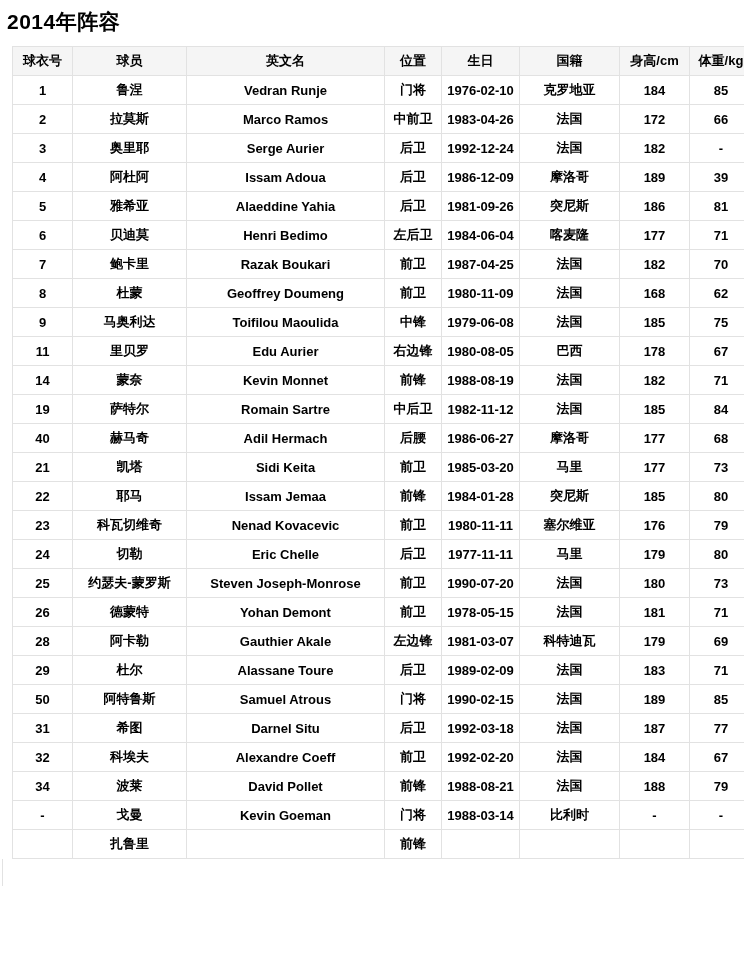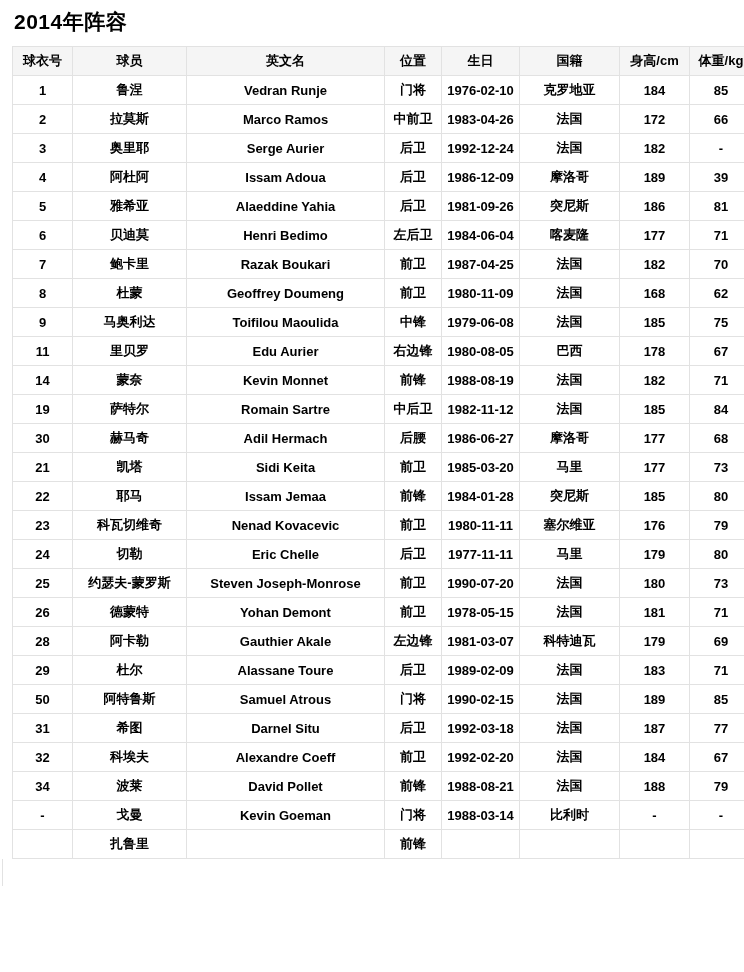--- a/index.html
+++ b/index.html
@@ -7,21 +7,21 @@
     padding: 0;
     background: #ffffff;
     width: 744px;
     height: 972px;
     overflow: hidden;
     font-family: "Liberation Sans", "DejaVu Sans", sans-serif;
     color: #000;
   }
   .page-title {
     margin: 8px 0 0 0;
-    padding-left: 14px;
+    padding-left: 7px;
     font-size: 21px;
     line-height: 28px;
     font-weight: bold;
     letter-spacing: 0.5px;
   }
   table.squad-table {
     margin: 10px 0 0 12px;
     border-collapse: collapse;
     table-layout: fixed;
     width: 740px;
@@ -201,21 +201,21 @@
         <td>19</td>
         <td>萨特尔</td>
         <td>Romain Sartre</td>
         <td>中后卫</td>
         <td>1982-11-12</td>
         <td>法国</td>
         <td>185</td>
         <td>84</td>
       </tr>
       <tr>
-        <td>30</td>
+        <td>40</td>
         <td>赫马奇</td>
         <td>Adil Hermach</td>
         <td>后腰</td>
         <td>1986-06-27</td>
         <td>摩洛哥</td>
         <td>177</td>
         <td>68</td>
       </tr>
       <tr>
         <td>21</td>

